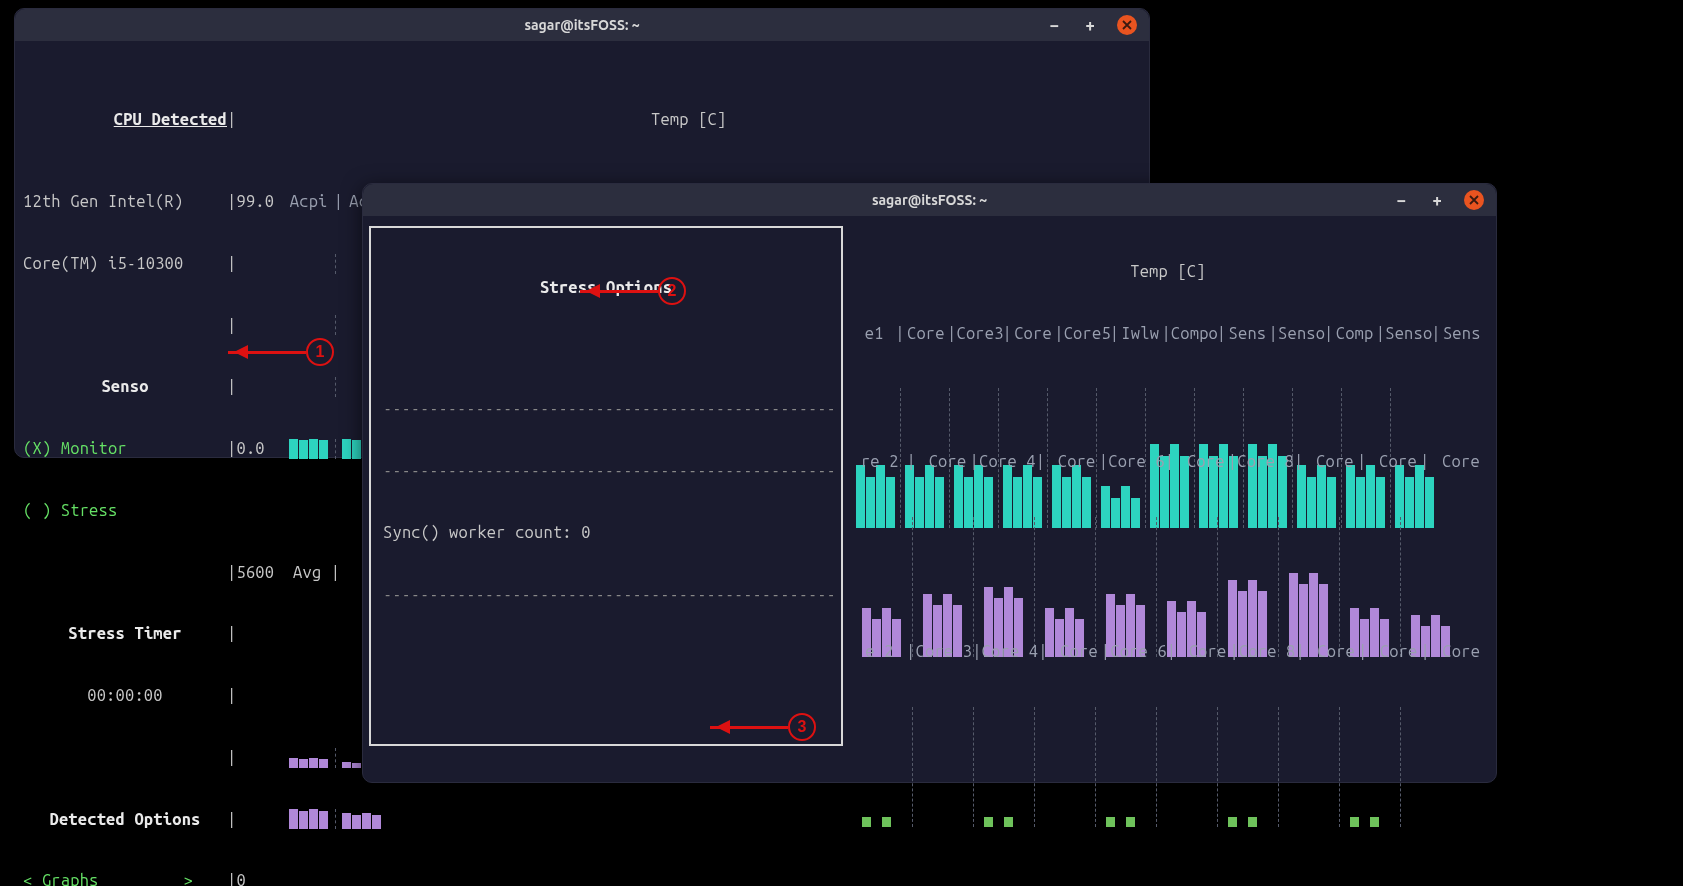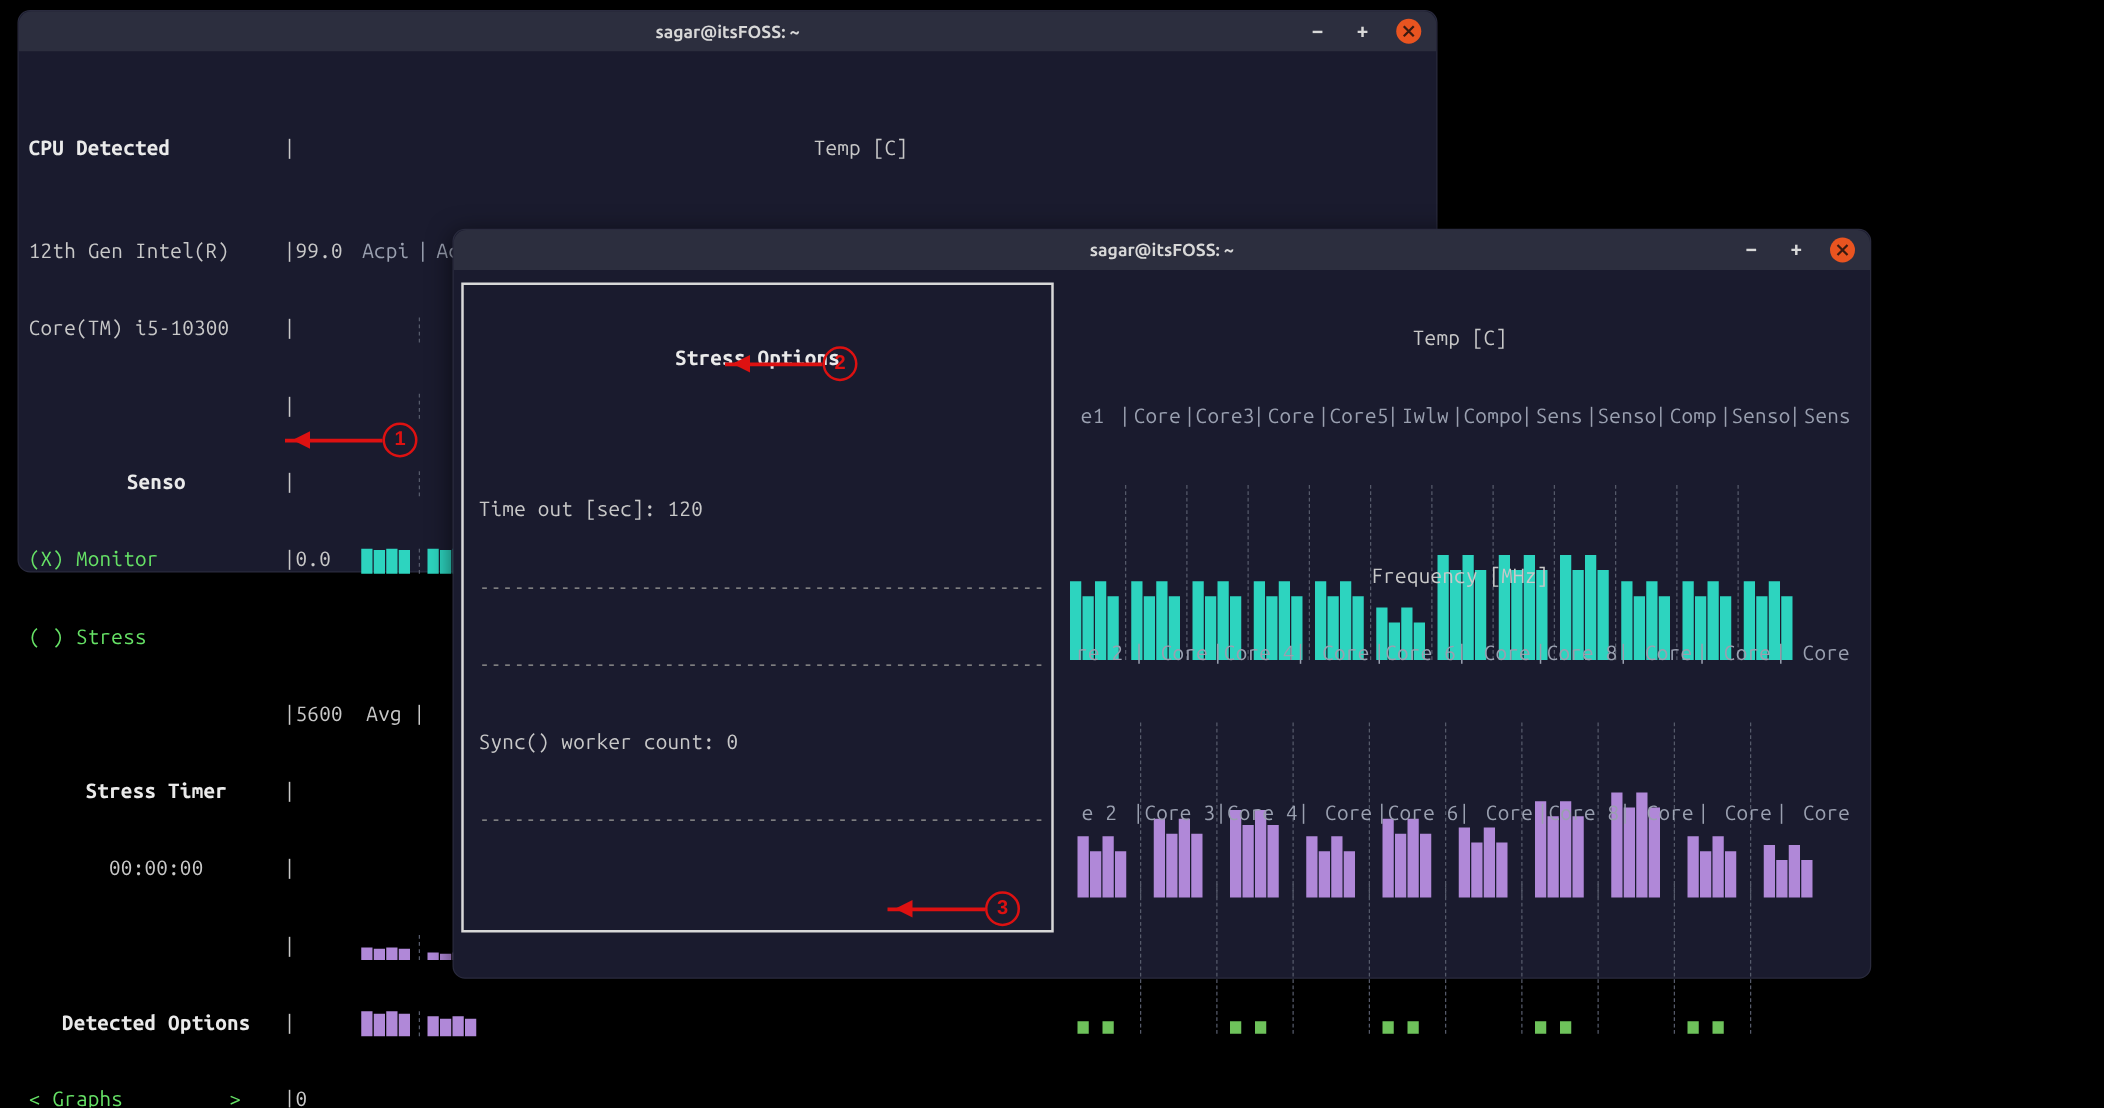--- a/index.html
+++ b/index.html
@@ -134,21 +134,21 @@
       <span class="tbtn close">
         <svg viewBox="0 0 10 10">
             <path d="M1 1 L9 9 M9 1 L1 9" stroke="#3a1a10" stroke-width="1.8"></path>
           </svg>
       </span>
     </div>
   </div>
   <div class="term">
     
     <div class="row">
-      <span class="left-col white" style="text-align:left;">CPU Detected</span>
+      <span class="left-col white" style="text-align:right;text-decoration:underline;">CPU Detected</span>
       <span class="txt">|</span>
       <span style="flex:1; text-align:center;" class="txt">Temp [C]</span>
     </div>
     
     <div class="row">
       <span class="left-col txt">12th Gen Intel(R)</span>
       <span class="txt">|99.0 </span>
       <div id="temp-hdr-back" class="barwrap"><span class="hdrcell" style="width: 50px;">Acpi</span><span class="sep-pipe">|</span><span class="hdrcell" style="width: 50px;">Acpi</span><span class="sep-pipe">|</span><span class="hdrcell" style="width: 50px;">Pack</span><span class="sep-pipe">|</span><span class="hdrcell" style="width: 50px;">Core</span><span class="sep-pipe">|</span><span class="hdrcell" style="width: 50px;">Core1</span><span class="sep-pipe">|</span><span class="hdrcell" style="width: 50px;">Core</span><span class="sep-pipe">|</span><span class="hdrcell" style="width: 50px;">Core3</span><span class="sep-pipe">|</span><span class="hdrcell" style="width: 50px;">Core</span><span class="sep-pipe">|</span><span class="hdrcell" style="width: 50px;">Core5</span><span class="sep-pipe">|</span><span class="hdrcell" style="width: 50px;">Iwlw</span><span class="sep-pipe">|</span><span class="hdrcell" style="width: 50px;">Compo</span><span class="sep-pipe">|</span><span class="hdrcell" style="width: 50px;">Sens</span><span class="sep-pipe">|</span><span class="hdrcell" style="width: 50px;">Senso</span><span class="sep-pipe">|</span><span class="hdrcell" style="width: 50px;">Comp</span><span class="sep-pipe">|</span><span class="hdrcell" style="width: 50px;">Senso</span><span class="sep-pipe">|</span><span class="hdrcell" style="width: 50px;">Sens</span></div>
     </div>
     <div class="row">
@@ -222,35 +222,33 @@
   </div>
   <div class="term" style="position:relative; height:560px;">
     
     <div style="position:absolute; left:490px; top:4px; width:630px;">
       <div class="txt" style="text-align:center;">Temp [C]</div>
       <div id="temp-hdr-front" class="barwrap" style="height:20px;"><span class="hdrcell" style="width: 46px;">e1</span><span class="sep-pipe">|</span><span class="hdrcell" style="width: 46px;">Core</span><span class="sep-pipe">|</span><span class="hdrcell" style="width: 46px;">Core3</span><span class="sep-pipe">|</span><span class="hdrcell" style="width: 46px;">Core</span><span class="sep-pipe">|</span><span class="hdrcell" style="width: 46px;">Core5</span><span class="sep-pipe">|</span><span class="hdrcell" style="width: 46px;">Iwlw</span><span class="sep-pipe">|</span><span class="hdrcell" style="width: 46px;">Compo</span><span class="sep-pipe">|</span><span class="hdrcell" style="width: 46px;">Sens</span><span class="sep-pipe">|</span><span class="hdrcell" style="width: 46px;">Senso</span><span class="sep-pipe">|</span><span class="hdrcell" style="width: 46px;">Comp</span><span class="sep-pipe">|</span><span class="hdrcell" style="width: 46px;">Senso</span><span class="sep-pipe">|</span><span class="hdrcell" style="width: 46px;">Sens</span></div>
       <div id="temp-bars-front" class="barwrap" style="height:140px; margin-top:4px;"><div class="barcell" style="width: 46px; height: 140px;"><div class="bar cyan" style="height: 63px;"></div><div class="bar cyan" style="height: 51.8px;"></div><div class="bar cyan" style="height: 63px;"></div><div class="bar cyan" style="height: 51.8px;"></div></div><div class="sep" style="height: 140px;"></div><div class="barcell" style="width: 46px; height: 140px;"><div class="bar cyan" style="height: 63px;"></div><div class="bar cyan" style="height: 51.8px;"></div><div class="bar cyan" style="height: 63px;"></div><div class="bar cyan" style="height: 51.8px;"></div></div><div class="sep" style="height: 140px;"></div><div class="barcell" style="width: 46px; height: 140px;"><div class="bar cyan" style="height: 63px;"></div><div class="bar cyan" style="height: 51.8px;"></div><div class="bar cyan" style="height: 63px;"></div><div class="bar cyan" style="height: 51.8px;"></div></div><div class="sep" style="height: 140px;"></div><div class="barcell" style="width: 46px; height: 140px;"><div class="bar cyan" style="height: 63px;"></div><div class="bar cyan" style="height: 51.8px;"></div><div class="bar cyan" style="height: 63px;"></div><div class="bar cyan" style="height: 51.8px;"></div></div><div class="sep" style="height: 140px;"></div><div class="barcell" style="width: 46px; height: 140px;"><div class="bar cyan" style="height: 63px;"></div><div class="bar cyan" style="height: 51.8px;"></div><div class="bar cyan" style="height: 63px;"></div><div class="bar cyan" style="height: 51.8px;"></div></div><div class="sep" style="height: 140px;"></div><div class="barcell" style="width: 46px; height: 140px;"><div class="bar cyan" style="height: 42px;"></div><div class="bar cyan" style="height: 30.8px;"></div><div class="bar cyan" style="height: 42px;"></div><div class="bar cyan" style="height: 30.8px;"></div></div><div class="sep" style="height: 140px;"></div><div class="barcell" style="width: 46px; height: 140px;"><div class="bar cyan" style="height: 84px;"></div><div class="bar cyan" style="height: 72.8px;"></div><div class="bar cyan" style="height: 84px;"></div><div class="bar cyan" style="height: 72.8px;"></div></div><div class="sep" style="height: 140px;"></div><div class="barcell" style="width: 46px; height: 140px;"><div class="bar cyan" style="height: 84px;"></div><div class="bar cyan" style="height: 72.8px;"></div><div class="bar cyan" style="height: 84px;"></div><div class="bar cyan" style="height: 72.8px;"></div></div><div class="sep" style="height: 140px;"></div><div class="barcell" style="width: 46px; height: 140px;"><div class="bar cyan" style="height: 84px;"></div><div class="bar cyan" style="height: 72.8px;"></div><div class="bar cyan" style="height: 84px;"></div><div class="bar cyan" style="height: 72.8px;"></div></div><div class="sep" style="height: 140px;"></div><div class="barcell" style="width: 46px; height: 140px;"><div class="bar cyan" style="height: 63px;"></div><div class="bar cyan" style="height: 51.8px;"></div><div class="bar cyan" style="height: 63px;"></div><div class="bar cyan" style="height: 51.8px;"></div></div><div class="sep" style="height: 140px;"></div><div class="barcell" style="width: 46px; height: 140px;"><div class="bar cyan" style="height: 63px;"></div><div class="bar cyan" style="height: 51.8px;"></div><div class="bar cyan" style="height: 63px;"></div><div class="bar cyan" style="height: 51.8px;"></div></div><div class="sep" style="height: 140px;"></div><div class="barcell" style="width: 46px; height: 140px;"><div class="bar cyan" style="height: 63px;"></div><div class="bar cyan" style="height: 51.8px;"></div><div class="bar cyan" style="height: 63px;"></div><div class="bar cyan" style="height: 51.8px;"></div></div></div>
     </div>
     
     <div style="position:absolute; left:490px; top:194px; width:630px;">
-      <div class="txt" style="text-align:center;">Frequency [MHz]</div>
       <div id="freq-hdr-front" class="barwrap" style="height:20px;"><span class="hdrcell" style="width: 58px;">re 2</span><span class="sep-pipe">|</span><span class="hdrcell" style="width: 58px;"> Core</span><span class="sep-pipe">|</span><span class="hdrcell" style="width: 58px;">Core 4</span><span class="sep-pipe">|</span><span class="hdrcell" style="width: 58px;"> Core</span><span class="sep-pipe">|</span><span class="hdrcell" style="width: 58px;">Core 6</span><span class="sep-pipe">|</span><span class="hdrcell" style="width: 58px;"> Core</span><span class="sep-pipe">|</span><span class="hdrcell" style="width: 58px;">Core 8</span><span class="sep-pipe">|</span><span class="hdrcell" style="width: 58px;"> Core</span><span class="sep-pipe">|</span><span class="hdrcell" style="width: 58px;"> Core</span><span class="sep-pipe">|</span><span class="hdrcell" style="width: 58px;"> Core</span></div>
       <div id="freq-bars-front" class="barwrap" style="height:140px; margin-top:4px;"><div class="barcell" style="width: 58px; height: 140px;"><div class="bar purple" style="height: 49px;"></div><div class="bar purple" style="height: 37.8px;"></div><div class="bar purple" style="height: 49px;"></div><div class="bar purple" style="height: 37.8px;"></div></div><div class="sep" style="height: 140px;"></div><div class="barcell" style="width: 58px; height: 140px;"><div class="bar purple" style="height: 63px;"></div><div class="bar purple" style="height: 51.8px;"></div><div class="bar purple" style="height: 63px;"></div><div class="bar purple" style="height: 51.8px;"></div></div><div class="sep" style="height: 140px;"></div><div class="barcell" style="width: 58px; height: 140px;"><div class="bar purple" style="height: 70px;"></div><div class="bar purple" style="height: 58.8px;"></div><div class="bar purple" style="height: 70px;"></div><div class="bar purple" style="height: 58.8px;"></div></div><div class="sep" style="height: 140px;"></div><div class="barcell" style="width: 58px; height: 140px;"><div class="bar purple" style="height: 49px;"></div><div class="bar purple" style="height: 37.8px;"></div><div class="bar purple" style="height: 49px;"></div><div class="bar purple" style="height: 37.8px;"></div></div><div class="sep" style="height: 140px;"></div><div class="barcell" style="width: 58px; height: 140px;"><div class="bar purple" style="height: 63px;"></div><div class="bar purple" style="height: 51.8px;"></div><div class="bar purple" style="height: 63px;"></div><div class="bar purple" style="height: 51.8px;"></div></div><div class="sep" style="height: 140px;"></div><div class="barcell" style="width: 58px; height: 140px;"><div class="bar purple" style="height: 56px;"></div><div class="bar purple" style="height: 44.8px;"></div><div class="bar purple" style="height: 56px;"></div><div class="bar purple" style="height: 44.8px;"></div></div><div class="sep" style="height: 140px;"></div><div class="barcell" style="width: 58px; height: 140px;"><div class="bar purple" style="height: 77px;"></div><div class="bar purple" style="height: 65.8px;"></div><div class="bar purple" style="height: 77px;"></div><div class="bar purple" style="height: 65.8px;"></div></div><div class="sep" style="height: 140px;"></div><div class="barcell" style="width: 58px; height: 140px;"><div class="bar purple" style="height: 84px;"></div><div class="bar purple" style="height: 72.8px;"></div><div class="bar purple" style="height: 84px;"></div><div class="bar purple" style="height: 72.8px;"></div></div><div class="sep" style="height: 140px;"></div><div class="barcell" style="width: 58px; height: 140px;"><div class="bar purple" style="height: 49px;"></div><div class="bar purple" style="height: 37.8px;"></div><div class="bar purple" style="height: 49px;"></div><div class="bar purple" style="height: 37.8px;"></div></div><div class="sep" style="height: 140px;"></div><div class="barcell" style="width: 58px; height: 140px;"><div class="bar purple" style="height: 42px;"></div><div class="bar purple" style="height: 30.8px;"></div><div class="bar purple" style="height: 42px;"></div><div class="bar purple" style="height: 30.8px;"></div></div></div>
     </div>
     
     <div style="position:absolute; left:490px; top:384px; width:630px;">
       <div id="util-hdr-front" class="barwrap" style="height:20px;"><span class="hdrcell" style="width: 58px;">e 2</span><span class="sep-pipe">|</span><span class="hdrcell" style="width: 58px;">Core 3</span><span class="sep-pipe">|</span><span class="hdrcell" style="width: 58px;">Core 4</span><span class="sep-pipe">|</span><span class="hdrcell" style="width: 58px;"> Core</span><span class="sep-pipe">|</span><span class="hdrcell" style="width: 58px;">Core 6</span><span class="sep-pipe">|</span><span class="hdrcell" style="width: 58px;"> Core</span><span class="sep-pipe">|</span><span class="hdrcell" style="width: 58px;">Core 8</span><span class="sep-pipe">|</span><span class="hdrcell" style="width: 58px;"> Core</span><span class="sep-pipe">|</span><span class="hdrcell" style="width: 58px;"> Core</span><span class="sep-pipe">|</span><span class="hdrcell" style="width: 58px;"> Core</span></div>
       <div id="util-bars-front" class="barwrap" style="height:120px; margin-top:4px;"><div class="barcell" style="width: 58px; height: 120px;"><div class="bar limebar" style="height: 9.6px;"></div><div class="bar limebar" style="height: 0px;"></div><div class="bar limebar" style="height: 9.6px;"></div><div class="bar limebar" style="height: 0px;"></div></div><div class="sep" style="height: 120px;"></div><div class="barcell" style="width: 58px; height: 120px;"><div class="bar limebar" style="height: 0px;"></div><div class="bar limebar" style="height: 0px;"></div><div class="bar limebar" style="height: 0px;"></div><div class="bar limebar" style="height: 0px;"></div></div><div class="sep" style="height: 120px;"></div><div class="barcell" style="width: 58px; height: 120px;"><div class="bar limebar" style="height: 9.6px;"></div><div class="bar limebar" style="height: 0px;"></div><div class="bar limebar" style="height: 9.6px;"></div><div class="bar limebar" style="height: 0px;"></div></div><div class="sep" style="height: 120px;"></div><div class="barcell" style="width: 58px; height: 120px;"><div class="bar limebar" style="height: 0px;"></div><div class="bar limebar" style="height: 0px;"></div><div class="bar limebar" style="height: 0px;"></div><div class="bar limebar" style="height: 0px;"></div></div><div class="sep" style="height: 120px;"></div><div class="barcell" style="width: 58px; height: 120px;"><div class="bar limebar" style="height: 9.6px;"></div><div class="bar limebar" style="height: 0px;"></div><div class="bar limebar" style="height: 9.6px;"></div><div class="bar limebar" style="height: 0px;"></div></div><div class="sep" style="height: 120px;"></div><div class="barcell" style="width: 58px; height: 120px;"><div class="bar limebar" style="height: 0px;"></div><div class="bar limebar" style="height: 0px;"></div><div class="bar limebar" style="height: 0px;"></div><div class="bar limebar" style="height: 0px;"></div></div><div class="sep" style="height: 120px;"></div><div class="barcell" style="width: 58px; height: 120px;"><div class="bar limebar" style="height: 9.6px;"></div><div class="bar limebar" style="height: 0px;"></div><div class="bar limebar" style="height: 9.6px;"></div><div class="bar limebar" style="height: 0px;"></div></div><div class="sep" style="height: 120px;"></div><div class="barcell" style="width: 58px; height: 120px;"><div class="bar limebar" style="height: 0px;"></div><div class="bar limebar" style="height: 0px;"></div><div class="bar limebar" style="height: 0px;"></div><div class="bar limebar" style="height: 0px;"></div></div><div class="sep" style="height: 120px;"></div><div class="barcell" style="width: 58px; height: 120px;"><div class="bar limebar" style="height: 9.6px;"></div><div class="bar limebar" style="height: 0px;"></div><div class="bar limebar" style="height: 9.6px;"></div><div class="bar limebar" style="height: 0px;"></div></div><div class="sep" style="height: 120px;"></div><div class="barcell" style="width: 58px; height: 120px;"><div class="bar limebar" style="height: 0px;"></div><div class="bar limebar" style="height: 0px;"></div><div class="bar limebar" style="height: 0px;"></div><div class="bar limebar" style="height: 0px;"></div></div></div>
     </div>
 
     
     <div class="panel" style="left:6px; top:10px; height:520px;">
       <div class="panel-title">Stress Options</div>
       <div style="height:18px;"></div>
-      <div class="panel-line">Time out [sec]: 120</div>
       <div class="panel-dash">-------------------------------------------------</div>
       <div class="panel-dash">-------------------------------------------------</div>
       <div class="panel-line">Sync() worker count: 0</div>
       <div class="panel-dash">-------------------------------------------------</div>
       <div style="height:18px;"></div>
       
       
       
       
       

